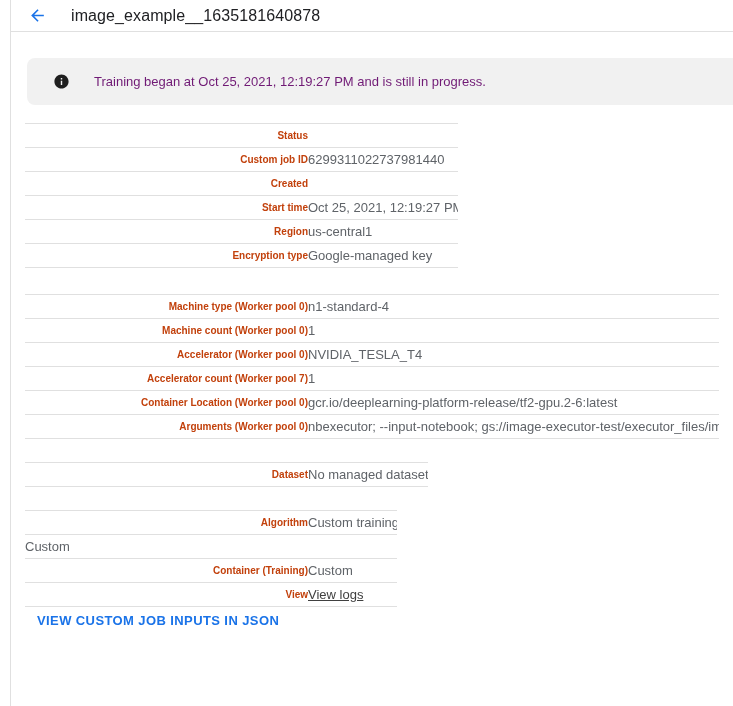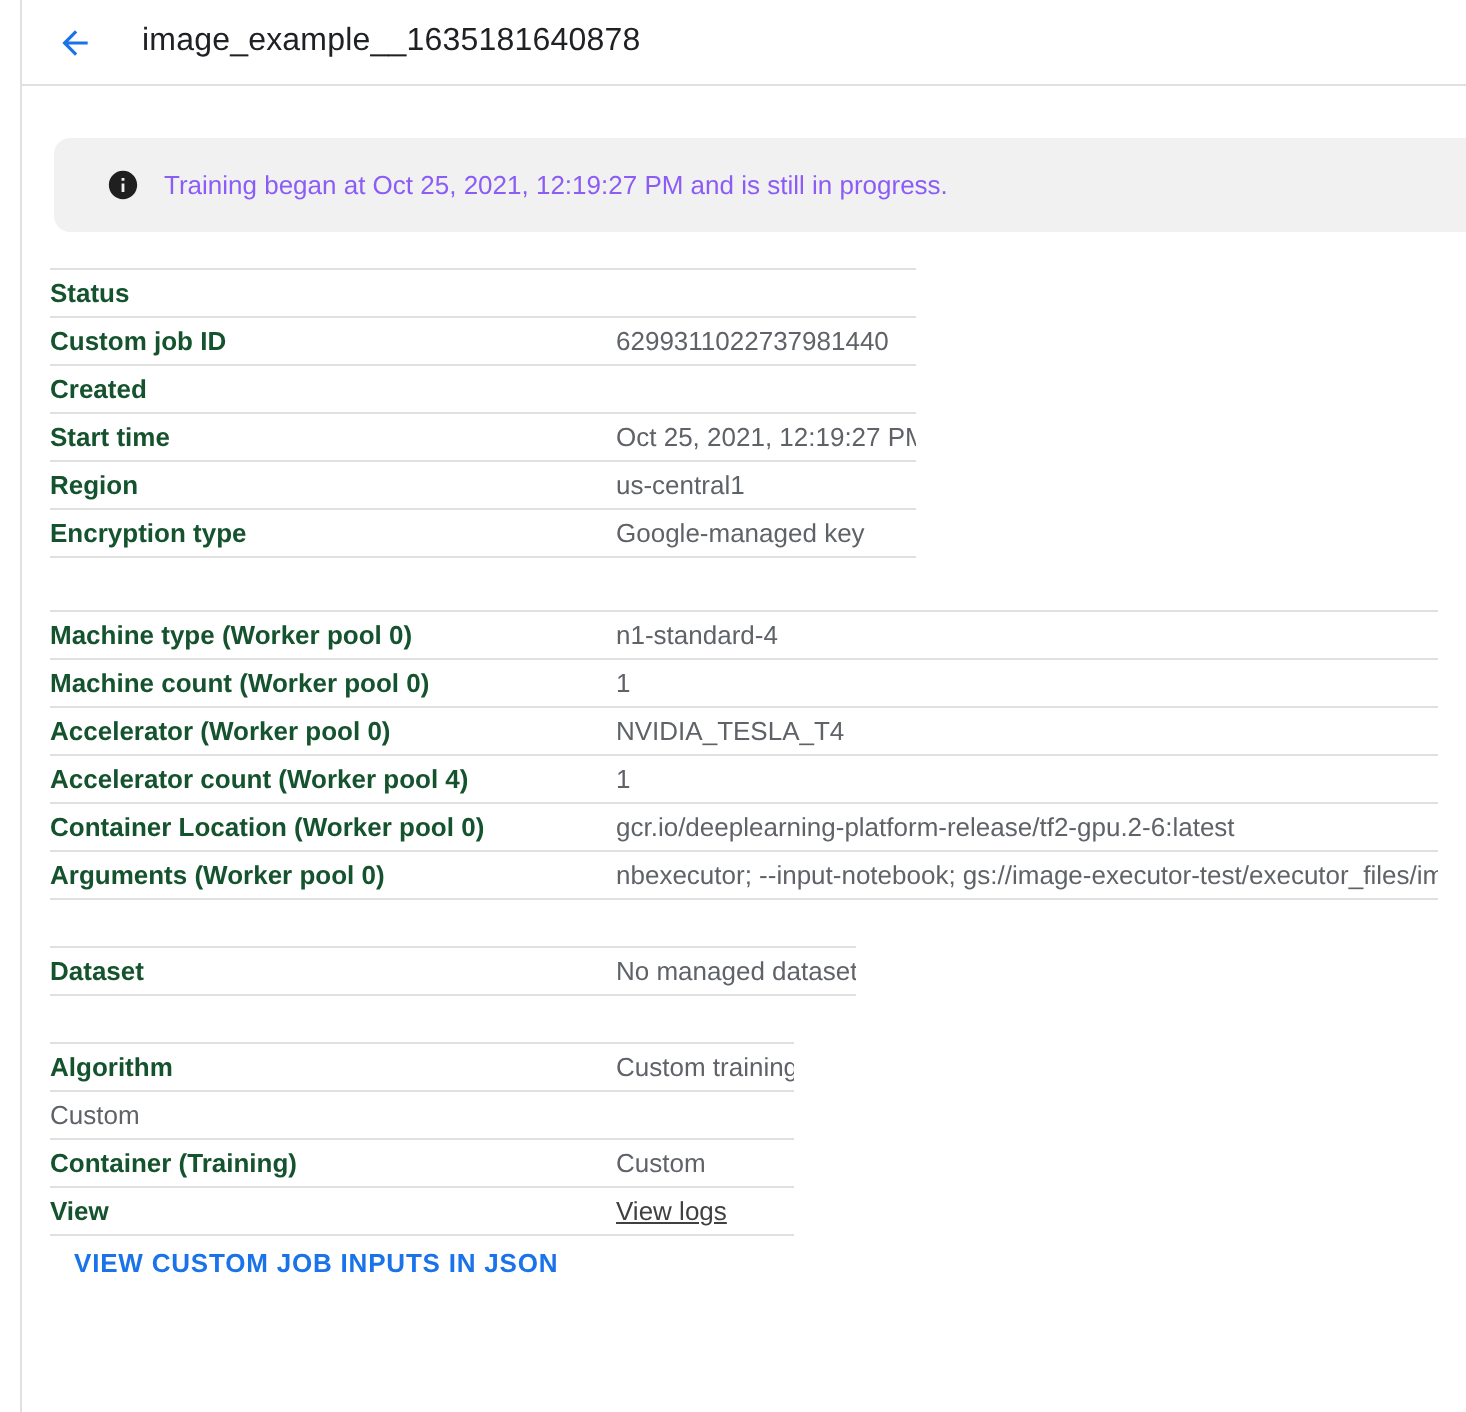--- a/index.html
+++ b/index.html
@@ -14,21 +14,21 @@
   .left-rule {
     position: absolute;
     left: 10px; top: 0; bottom: 0;
     width: 1px;
     background: #e0e0e0;
   }
   .page { margin-left: 11px; height: 100%; }
 
   
   .header {
-    height: 43px;
+    height: 32px;
     border-bottom: 1px solid #e0e0e0;
     display: flex;
     align-items: center;
     padding-left: 14px;
     background: #fff;
   }
   .back-btn {
     width: 24px; height: 24px;
     border: none; background: transparent;
     display: flex; align-items: center; justify-content: center;
@@ -55,42 +55,43 @@
     display: flex;
     align-items: center;
   }
   .banner .info-ic {
     width: 17px; height: 17px;
     margin-left: 26px;
     flex: 0 0 auto;
   }
   .banner .info-ic svg { width: 17px; height: 17px; fill: #1f1f1f; }
   .banner-text {
-    margin-left: 12px;
+    margin-left: 24px;
     font-size: 13px;
-    color: #8b5cf6;
+    color: #701a75;
   }
 
   
   .content { padding-left: 14px; }
   .kv-table { border-top: 1px solid #e0e0e0; }
   .kv-row {
     display: flex;
     height: 24px;
     align-items: center;
     border-bottom: 1px solid #e0e0e0;
     overflow: hidden;
   }
   .kv-label {
     flex: 0 0 283px;
-    font-size: 13px;
+    font-size: 10px;
     font-weight: 700;
-    color: #14532d;
+    color: #c2410c;
     white-space: nowrap;
     overflow: hidden;
+    text-align: right;
   }
   .kv-value {
     flex: 1 1 auto;
     font-size: 13px;
     color: #5f6368;
     white-space: nowrap;
     overflow: hidden;
   }
   .kv-value a {
     color: #404040;
@@ -181,21 +182,21 @@
       </div>
       <div class="kv-row">
         <span class="kv-label">Machine count (Worker pool 0)</span>
         <span class="kv-value">1</span>
       </div>
       <div class="kv-row">
         <span class="kv-label">Accelerator (Worker pool 0)</span>
         <span class="kv-value">NVIDIA_TESLA_T4</span>
       </div>
       <div class="kv-row">
-        <span class="kv-label">Accelerator count (Worker pool 4)</span>
+        <span class="kv-label">Accelerator count (Worker pool 7)</span>
         <span class="kv-value">1</span>
       </div>
       <div class="kv-row">
         <span class="kv-label">Container Location (Worker pool 0)</span>
         <span class="kv-value">gcr.io/deeplearning-platform-release/tf2-gpu.2-6:latest</span>
       </div>
       <div class="kv-row">
         <span class="kv-label">Arguments (Worker pool 0)</span>
         <span class="kv-value">nbexecutor; --input-notebook; gs://image-executor-test/executor_files/imag</span>
       </div>

